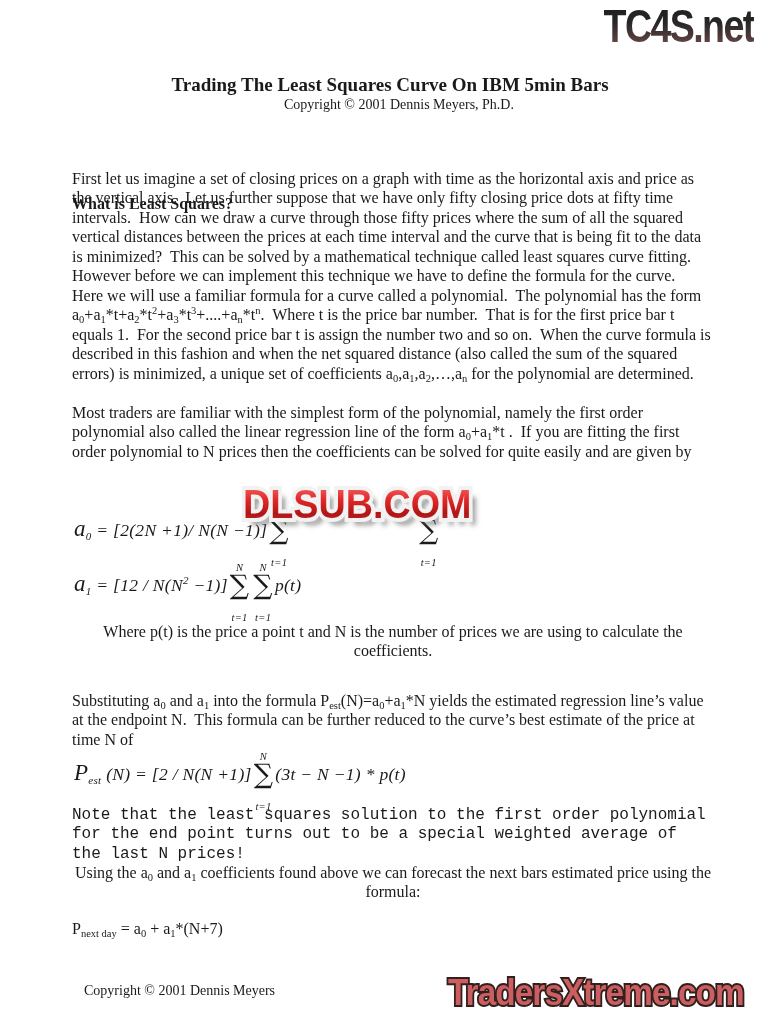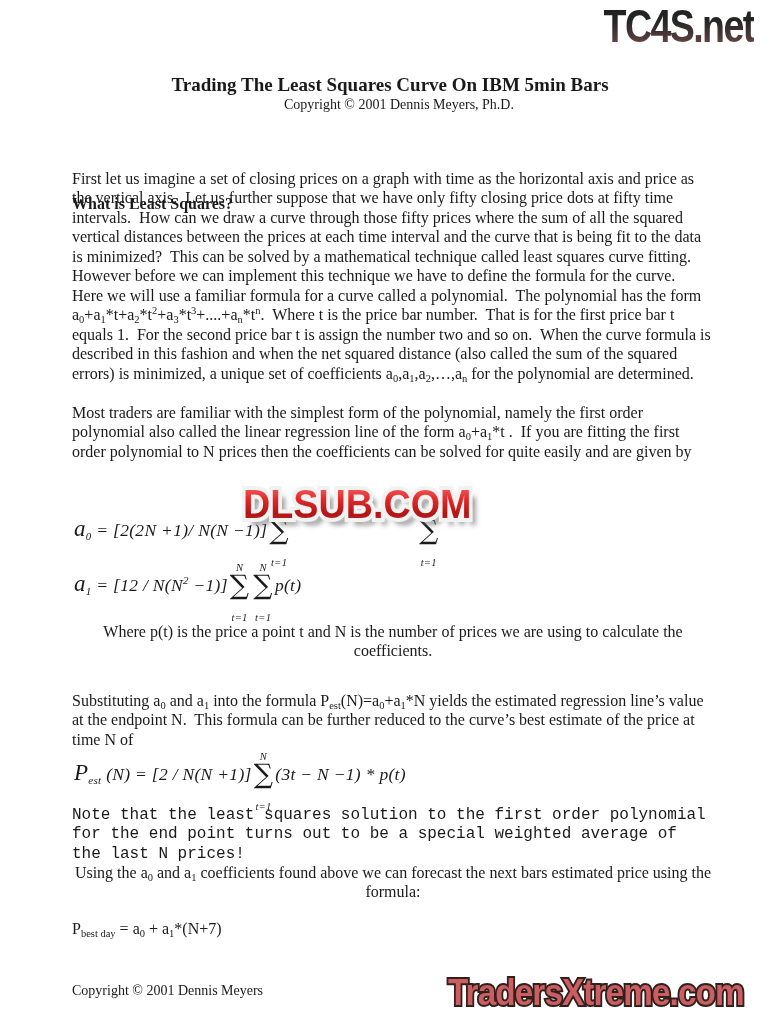--- a/index.html
+++ b/index.html
@@ -52,21 +52,21 @@
   .formula sup{font-size:11px;line-height:0;vertical-align:7px;}
   .formula .bigvar{font-size:23px;font-style:italic;}
   .sum{display:inline-flex;flex-direction:column;align-items:center;
     vertical-align:middle;margin:0 2px;transform:translateY(-2px);}
   .sum-top,.sum-bot{font-size:10.5px;line-height:1;min-height:11px;font-style:italic;margin-top:16px;}
   .sum-glyph{font-size:27px;line-height:.85;font-style:normal;
     font-family:"DejaVu Serif","DejaVu Sans",serif;}
   .mid-gap{display:inline-block;width:126px;}
 
   
-  .foot{position:absolute;top:983px;font-size:14px;white-space:nowrap;z-index:1;}
+  .foot{position:absolute;top:983px;font-size:14px;white-space:nowrap;z-index:1;margin-left:12px;}
   .foot-left{left:72px;}
   .foot-mid{left:283px;}
   .foot-page{left:652px;z-index:5;}
 </style>
 </head>
 <body>
 
 <div class="page">
 
   <div class="wm-tc4s">TC4S.net</div>
@@ -120,18 +120,18 @@
   <div class="formula" style="top:738px;"><span class="bigvar">P</span><sub>est</sub><span> (N) = [2 / N(N +1)]</span><span class="sum">
         <span class="sum-top">N</span>
         <span class="sum-glyph">∑</span>
         <span class="sum-bot">t=1</span>
       </span><span>(3t − N −1) * p(t)</span></div>
 
   <div class="blk" style="top:806px;font-family:Liberation Mono, monospace;"><span>Note that the least squares solution to the first order polynomial for the end point turns out to be a special weighted average of the last N prices!</span></div>
 
   <div class="blk" style="top:863px;text-align:center;"><span>Using the a</span><sub>0</sub><span> and a</span><sub>1</sub><span> coefficients found above we can forecast the next bars estimated price using the formula:</span></div>
 
-  <div class="blk" style="top:919px;"><span>P</span><sub>best day</sub><span> = a</span><sub>0</sub><span> + a</span><sub>1</sub><span>*(N+7)</span></div>
+  <div class="blk" style="top:919px;"><span>P</span><sub>next day</sub><span> = a</span><sub>0</sub><span> + a</span><sub>1</sub><span>*(N+7)</span></div>
 
   <div class="foot foot-left">Copyright © 2001 Dennis Meyers</div>
   <div class="foot foot-page">0</div>
 
 </div>
 
 </body></html>

